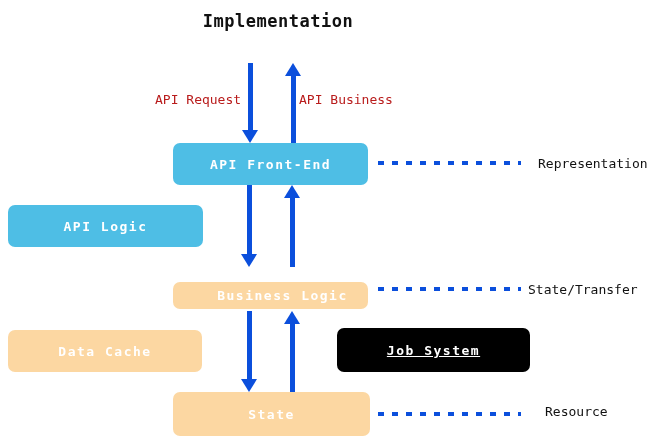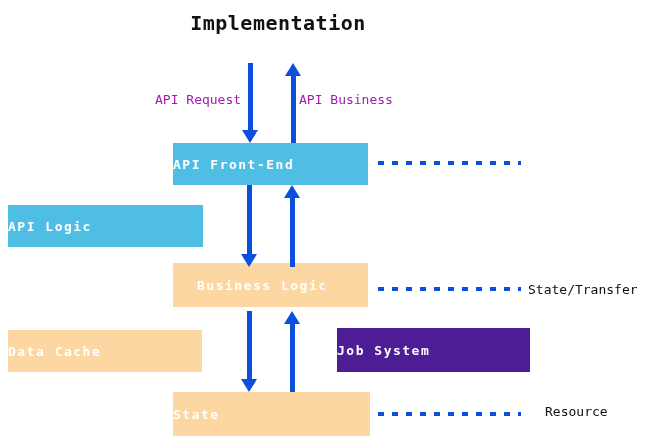--- a/index.html
+++ b/index.html
@@ -9,50 +9,51 @@
     width: 664px;
     height: 446px;
     background: #ffffff;
     font-family: "DejaVu Sans Mono", "Liberation Mono", monospace;
     overflow: hidden;
   }
   .title {
     position: absolute;
     left: 173px; top: 11px; width: 210px;
     text-align: center;
-    font-size: 20px;
+    font-size: 17px;
     font-weight: bold;
     color: #111111;
     letter-spacing: 0.5px;
   }
   .node {
     position: absolute;
     display: flex;
     align-items: center;
-    justify-content: flex-start;
+    justify-content: center;
     color: #ffffff;
     font-size: 13px;
     font-weight: bold;
     letter-spacing: 1.5px;
+    border-radius: 7px;
   }
   .cyan  { background: #4ebee5; }
   .peach { background: #fcd7a2; }
-  .gray  { background: #4c1d95; }
+  .gray  { background: #000000; text-decoration: underline; }
 
   .node-api-front-end  { left: 173px; top: 143px; width: 195px; height: 42px; }
   .node-api-cache      { left: 8px;   top: 205px; width: 195px; height: 42px; }
-  .node-business-logic { left: 173px; top: 263px; width: 195px; height: 44px; padding-left: 24px; }
+  .node-business-logic { left: 173px; top: 282px; width: 195px; height: 27px; padding-left: 24px; }
   .node-data-cache     { left: 8px;   top: 330px; width: 194px; height: 42px; }
   .node-job-system     { left: 337px; top: 328px; width: 193px; height: 44px; }
   .node-data           { left: 173px; top: 392px; width: 197px; height: 44px; }
 
   .flow-label {
     position: absolute;
     font-size: 13px;
-    color: #a21caf;
+    color: #b91c1c;
     white-space: nowrap;
   }
   .label-api-request  { left: 155px; top: 92px; width: 86px; text-align: right; }
   .label-api-response { left: 299px; top: 92px; }
 
   .layer-label {
     position: absolute;
     font-size: 13px;
     color: #111111;
     white-space: nowrap;
@@ -150,20 +151,21 @@
   <div class="arrow arrow-bl-d-down">
     <div class="shaft shaft-81"></div>
     <div class="head-down"></div>
   </div>
   <div class="arrow arrow-d-bl-up">
     <div class="head-up"></div>
     <div class="shaft shaft-81"></div>
   </div>
 
   <div class="dashes dash-representation"></div>
+  <div class="layer-label label-representation">Representation</div>
 
   <div class="dashes dash-state-transfer"></div>
   <div class="layer-label label-state-transfer">State/Transfer</div>
 
   <div class="dashes dash-resource"></div>
   <div class="layer-label label-resource">Resource</div>
 
 </div>
 
 </body></html>

